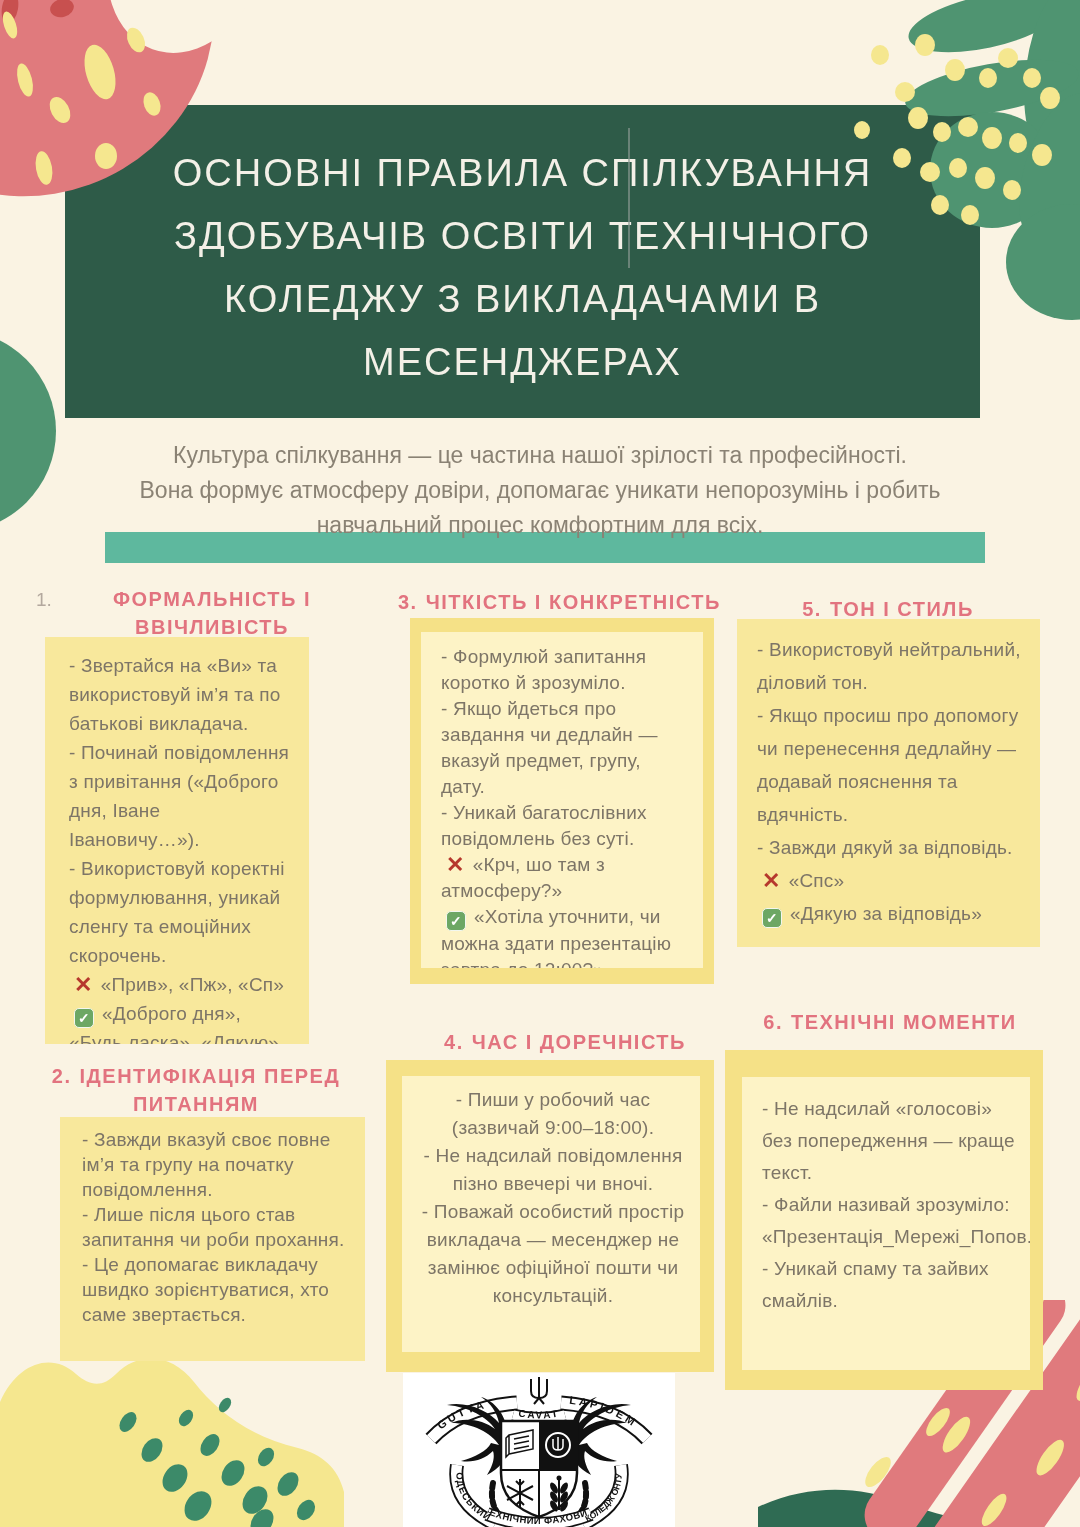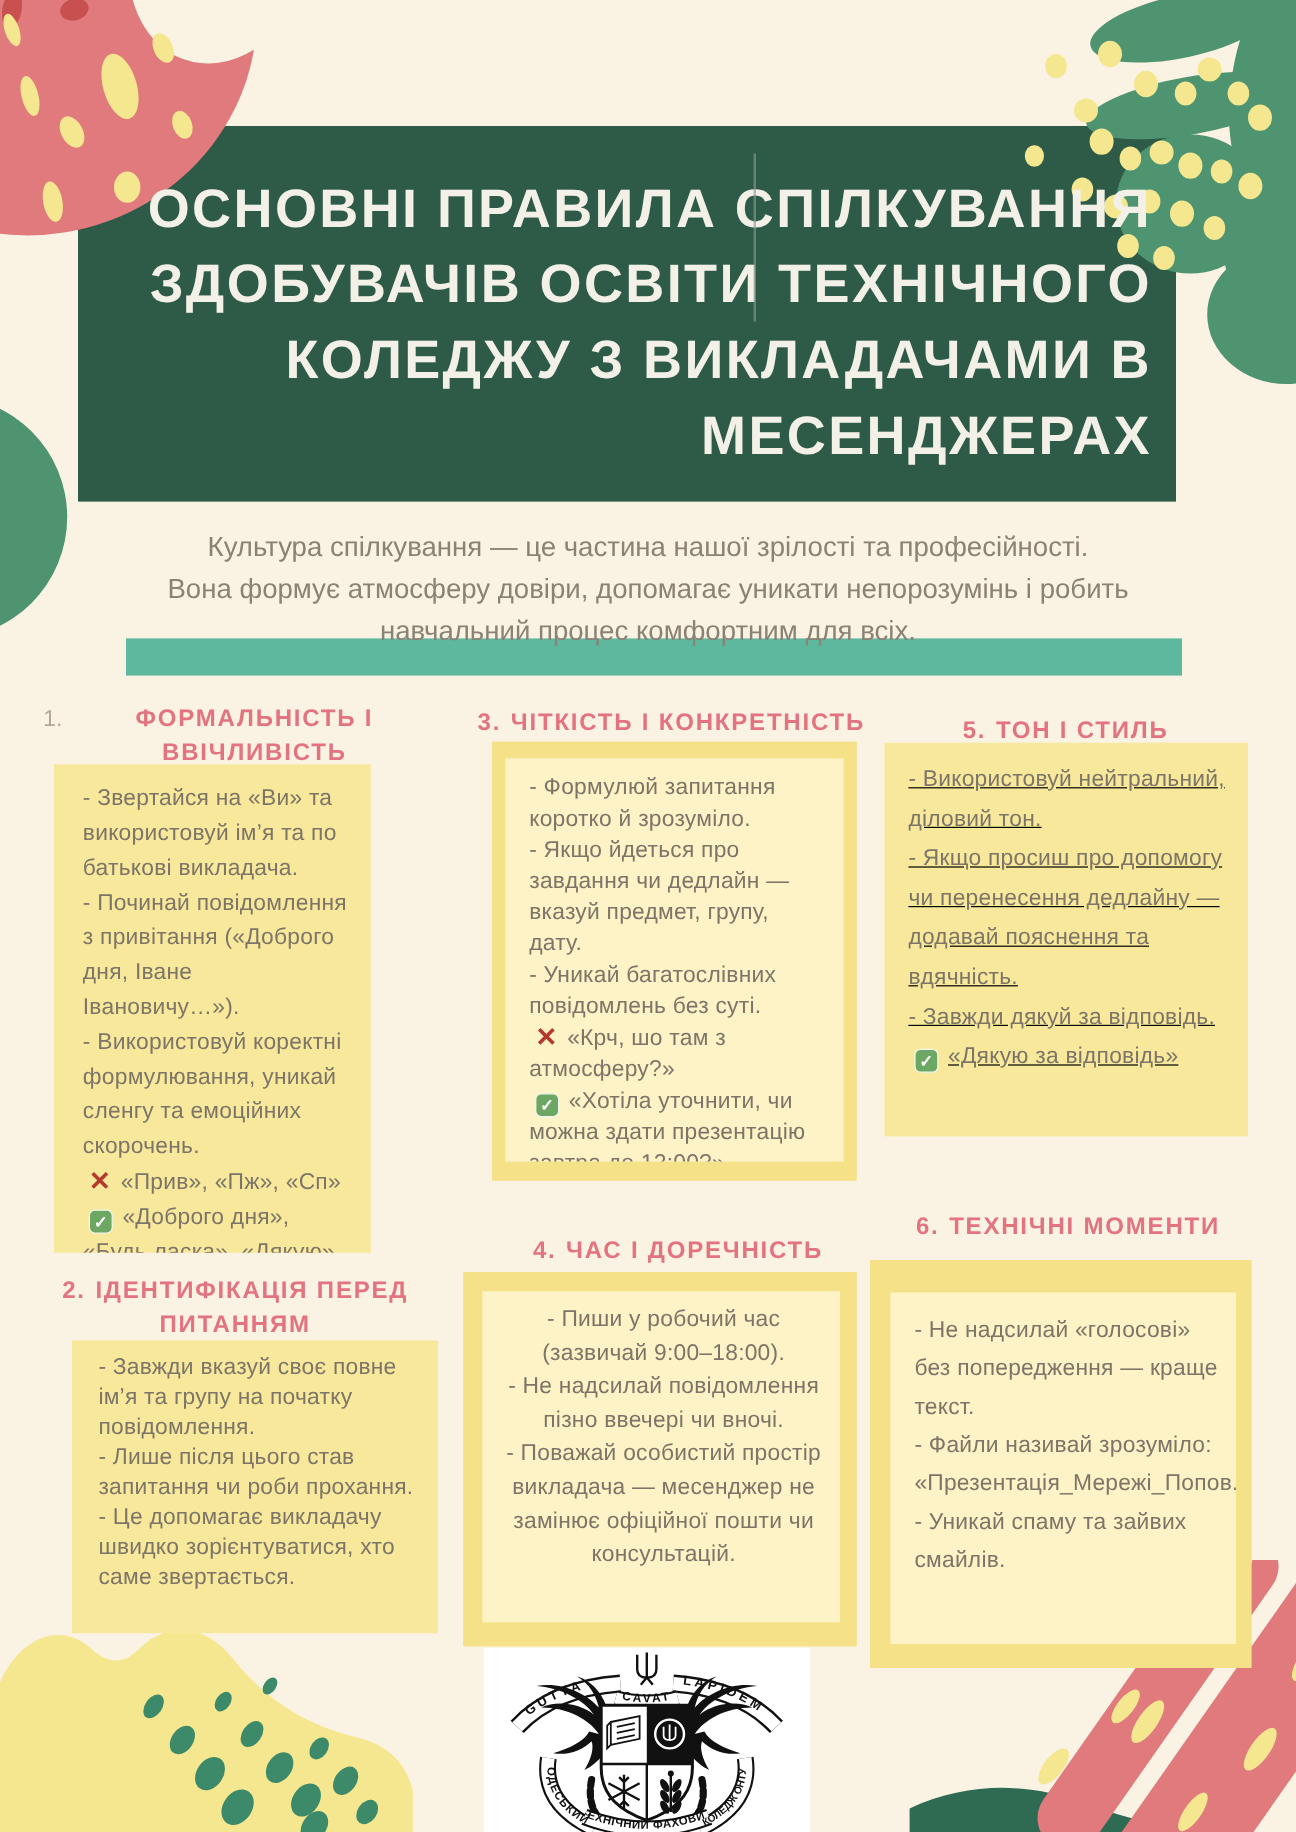--- a/index.html
+++ b/index.html
@@ -9,21 +9,21 @@
     position:relative; width:1080px; height:1527px; margin:0 auto;
     background:var(--background); overflow:hidden;
     font-family:"Liberation Sans", sans-serif;
   }
   .decor{position:absolute; z-index:2; pointer-events:none;}
   .decor-low{z-index:1;}
   
   .header-box{position:absolute; left:65px; top:105px; width:915px; height:313px;
     background:var(--header_green); z-index:1;}
   .title{position:absolute; left:85px; top:142px; width:875px; z-index:3;
-    text-align:right; color:var(--title_text); font-size:45px; font-weight:700;
+    text-align:center; color:var(--title_text); font-size:38px; font-weight:400;
     letter-spacing:2px; line-height:63px;}
   .cursor-line{position:absolute; left:628px; top:128px; width:2px; height:140px;
     background:#8b9a92; opacity:.65; z-index:4;}
   
   .intro{position:absolute; left:100px; top:438px; width:880px; z-index:3;
     text-align:center; color:var(--intro_text); font-size:23px; line-height:35px;}
   .teal-bar{position:absolute; left:105px; top:532px; width:880px; height:31px;
     background:var(--teal_bar); z-index:2;}
   
   .sec-head{position:absolute; z-index:3; text-align:center;
@@ -42,21 +42,21 @@
   
   .card{position:absolute; z-index:3; background:var(--card_yellow); overflow:hidden;}
   .card.outer{background:var(--card_yellow_dark);}
   .card-inner{background:var(--card_yellow_light); width:100%; height:100%; overflow:hidden;}
   .c1{left:45px; top:637px; width:264px; height:407px; padding:14px 16px 10px 24px;}
   .c2{left:60px; top:1117px; width:305px; height:244px; padding:10px 14px 6px 22px;}
   .c3{left:410px; top:618px; width:304px; height:366px; padding:14px 11px 16px 11px;}
   .c3 .card-inner{padding:12px 14px 8px 20px;}
   .c4{left:386px; top:1060px; width:328px; height:312px; padding:16px 14px 20px 16px;text-align:center;}
   .c4 .card-inner{padding:10px 14px 8px 18px;}
-  .c5{left:737px; top:619px; width:303px; height:328px; padding:14px 14px 10px 20px;text-decoration:underline;}
+  .c5{left:737px; top:619px; width:303px; height:328px; padding:14px 14px 10px 20px;}
   .c6{left:725px; top:1050px; width:318px; height:340px; padding:27px 13px 20px 17px;}
   .c6 .card-inner{padding:16px 14px 8px 20px;}
   .item{font-size:19px; color:var(--body_text); letter-spacing:.2px;}
   .lh29 .item{line-height:29px;}
   .lh25 .item{line-height:25px;}
   .lh26 .item{line-height:26px;}
   .lh28 .item{line-height:28px;}
   .lh33 .item{line-height:33px;}
   .lh32 .item{line-height:32px;}
   .x-icon{color:var(--cross_red); font-weight:700; font-size:22px; margin:0 8px 0 5px;
@@ -194,20 +194,21 @@
   </div>
 
   <div class="sec-head sh5 one-line">
     <span class="sec-num">5.</span><span>ТОН І СТИЛЬ</span>
   </div>
   <div class="card c5 lh33">
     <div class="card-body">
         <p class="item"><span>-  Використовуй нейтральний, діловий тон.</span></p>
         <p class="item"><span>- Якщо просиш про допомогу чи перенесення дедлайну — додавай пояснення та вдячність.</span></p>
         <p class="item"><span>- Завжди дякуй за відповідь.</span></p>
+        <p class="item"><span class="x-icon">✕</span><span>«Спс»</span></p>
         <p class="item"><span class="check-icon">✓</span><span>«Дякую за відповідь»</span></p>
       </div>
   </div>
 
   <div class="sec-head sh6 one-line">
     <span class="sec-num">6.</span><span>ТЕХНІЧНІ МОМЕНТИ</span>
   </div>
   <div class="card outer c6 lh32">
     <div class="card-inner card-body">
         <p class="item"><span>- Не надсилай «голосові» без попередження — краще текст.</span></p>

